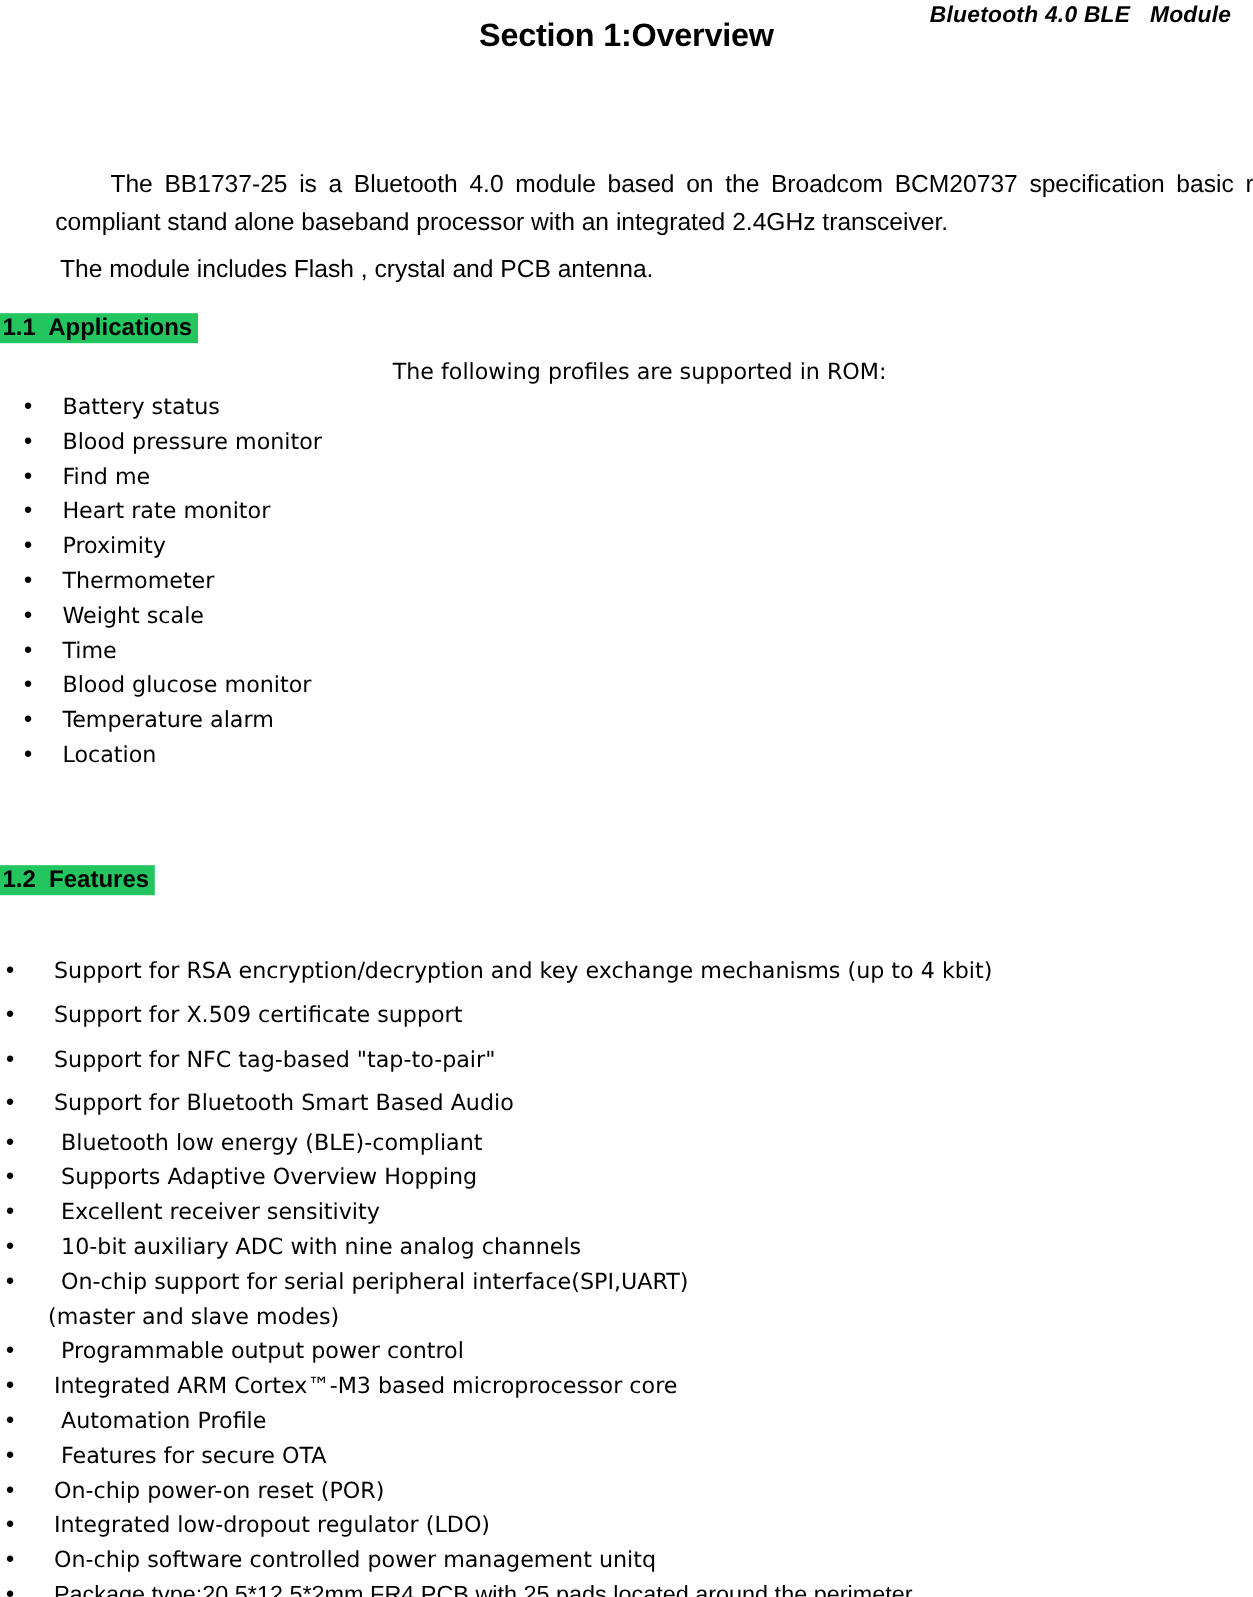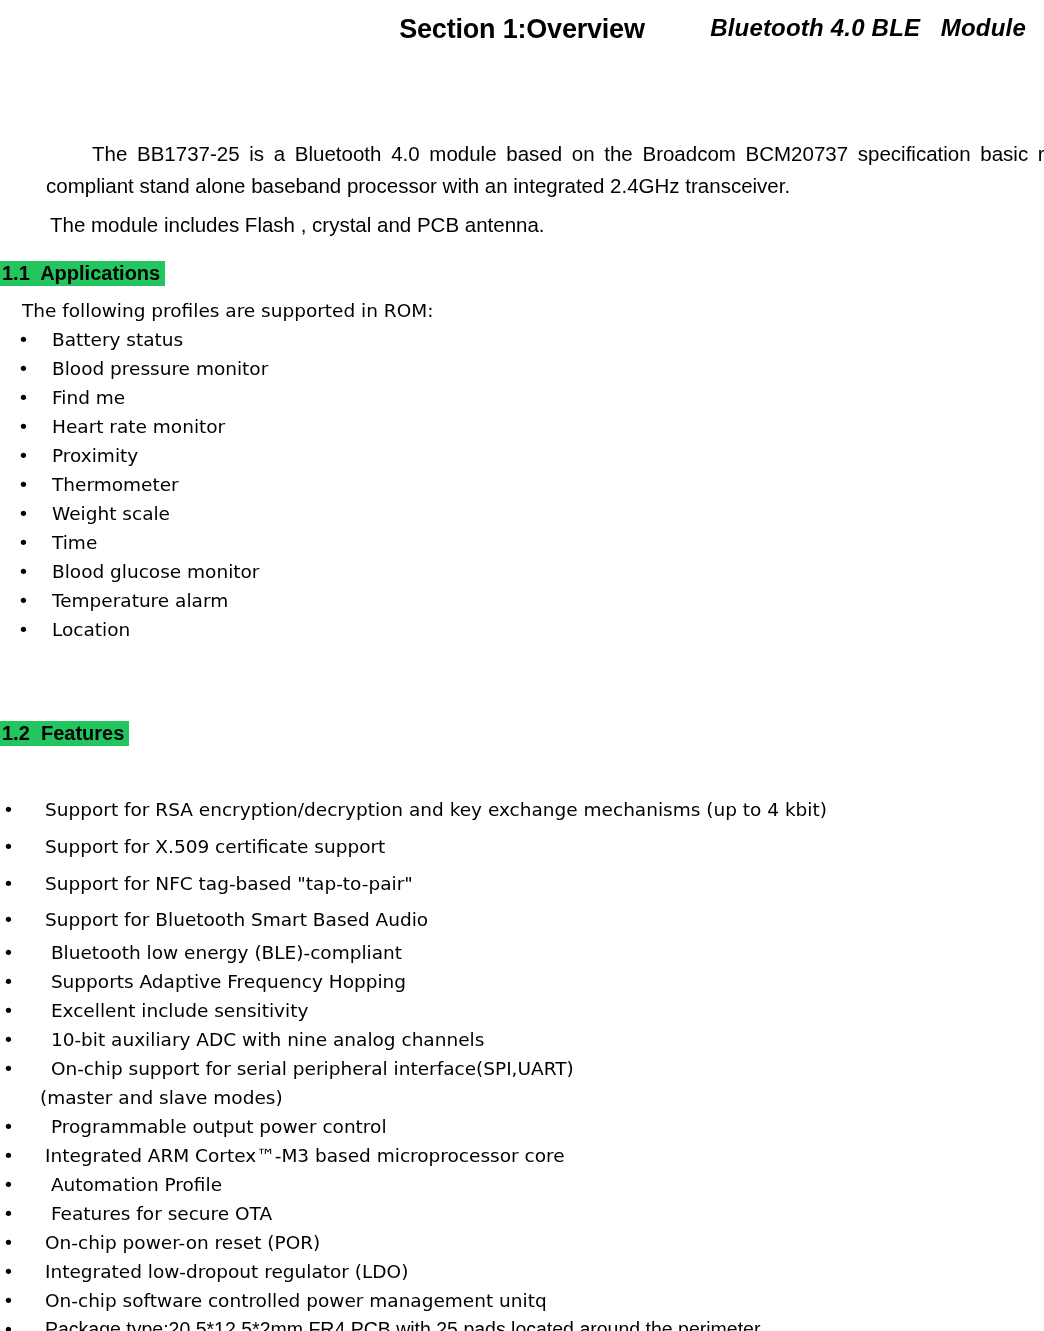--- a/index.html
+++ b/index.html
@@ -21,25 +21,25 @@
   .page-header {
     position: absolute;
     top: 2px;
     left: 0;
     width: 1044px;
     height: 26px;
   }
   .header-title {
     position: absolute;
     right: 18px;
-    top: 12px;
+    top: 0;
     font-family: "Liberation Sans", sans-serif;
     font-weight: bold;
     font-style: italic;
-    font-size: 24px;
+    font-size: 19px;
     letter-spacing: 0.2px;
     white-space: pre;
   }
 
   
   .section-title {
     position: absolute;
     top: 14px;
     left: 0;
     width: 1044px;
@@ -96,20 +96,21 @@
   .list-block {
     position: absolute;
     left: 0;
     width: 1044px;
   }
   .lead-line {
     font-family: "DejaVu Sans", sans-serif;
     font-size: 18.5px;
     line-height: 29px;
     white-space: pre;
+    text-align: center;
   }
   .bullet-row {
     display: flex;
     align-items: flex-start;
     font-family: "DejaVu Sans", sans-serif;
     font-size: 18.5px;
     line-height: 29px;
     white-space: pre;
   }
   .bullet-mark {
@@ -235,25 +236,25 @@
   <div class="bullet-row" style="line-height:36px">
     <span class="bullet-mark" style="line-height:36px">•</span>
     <span class="bullet-text">Support for Bluetooth Smart Based Audio</span>
   </div>
   <div class="bullet-row tight">
     <span class="bullet-mark">•</span>
     <span class="bullet-text"> Bluetooth low energy (BLE)-compliant</span>
   </div>
   <div class="bullet-row tight">
     <span class="bullet-mark">•</span>
-    <span class="bullet-text"> Supports Adaptive Frequency Hopping</span>
-  </div>
-  <div class="bullet-row tight">
-    <span class="bullet-mark">•</span>
-    <span class="bullet-text"> Excellent include sensitivity</span>
+    <span class="bullet-text"> Supports Adaptive Overview Hopping</span>
+  </div>
+  <div class="bullet-row tight">
+    <span class="bullet-mark">•</span>
+    <span class="bullet-text"> Excellent receiver sensitivity</span>
   </div>
   <div class="bullet-row tight">
     <span class="bullet-mark">•</span>
     <span class="bullet-text"> 10-bit auxiliary ADC with nine analog channels</span>
   </div>
   <div class="bullet-row tight">
     <span class="bullet-mark">•</span>
     <span class="bullet-text"> On-chip support for serial peripheral interface(SPI,UART)</span>
   </div>
   <div class="cont-line">(master and slave modes)</div>

